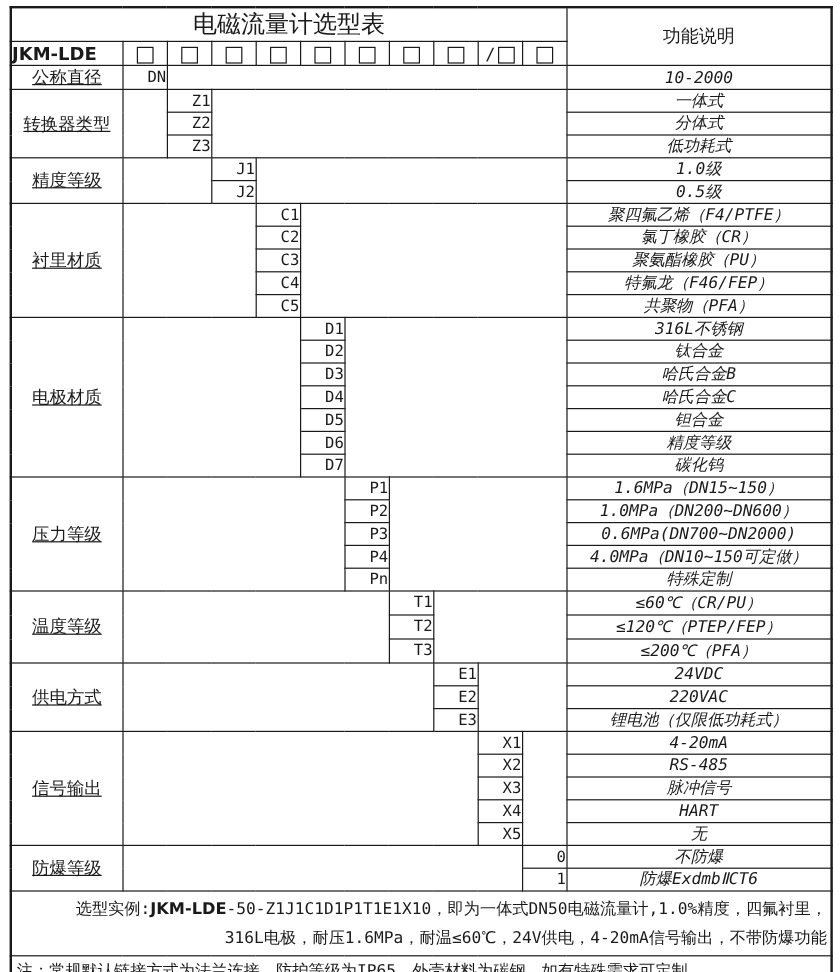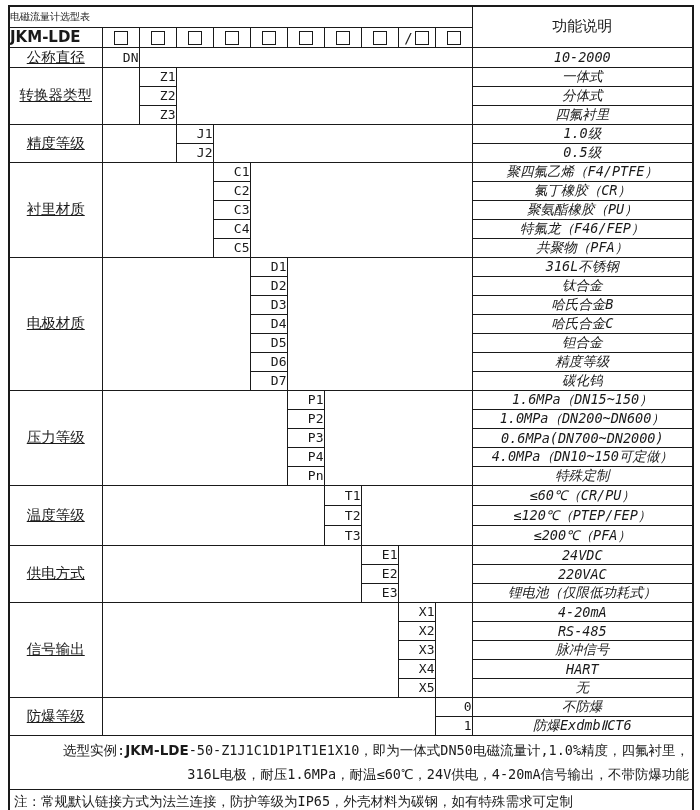--- a/index.html
+++ b/index.html
@@ -25,22 +25,22 @@
   table.sel{border:2px solid #1a1a1a;}
   col.c-label{width:93px;}
   col.c-code{width:37px;}
   col.c-desc{width:221px;}
   tr.title-row{height:21px;}
   tr.model-row{height:20px;}
   tbody.groups tr{height:19px;}
   tr.example-row{height:54px;}
   tr.note-row{height:26px;}
   .title-cell{
-    text-align:left;
-    font-size:10px;
+    text-align:center;
+    font-size:20px;
     font-family:"DejaVu Serif","Liberation Serif",serif;
   }
   .fn-cell{
     text-align:center;
     font-size:15px;
     font-family:Liberation Sans, sans-serif;
   }
   .model-cell{
     font-family:"DejaVu Sans","Liberation Sans",sans-serif;
     font-weight:bold;
@@ -150,21 +150,21 @@
         <td class="code">Z1</td>
         <td class="filler" rowspan="3" colspan="8"></td>
         <td class="desc">一体式</td>
       </tr>
       <tr>
         <td class="code">Z2</td>
         <td class="desc">分体式</td>
       </tr>
       <tr>
         <td class="code">Z3</td>
-        <td class="desc">四氟衬里</td>
+        <td class="desc">低功耗式</td>
       </tr>
       <tr>
         <td class="label" rowspan="2">精度等级</td>
         <td class="filler" rowspan="2" colspan="2"></td>
         <td class="code">J1</td>
         <td class="filler" rowspan="2" colspan="7"></td>
         <td class="desc">1.0级</td>
       </tr>
       <tr>
         <td class="code">J2</td>

